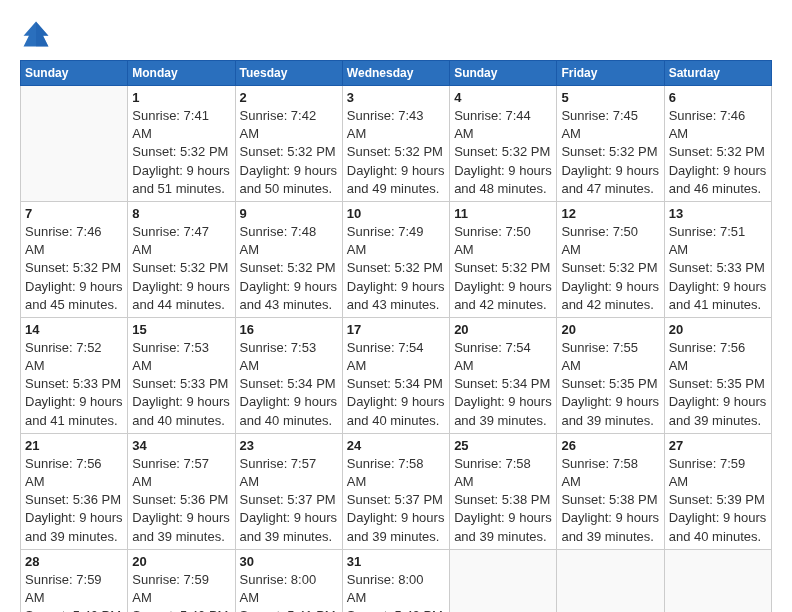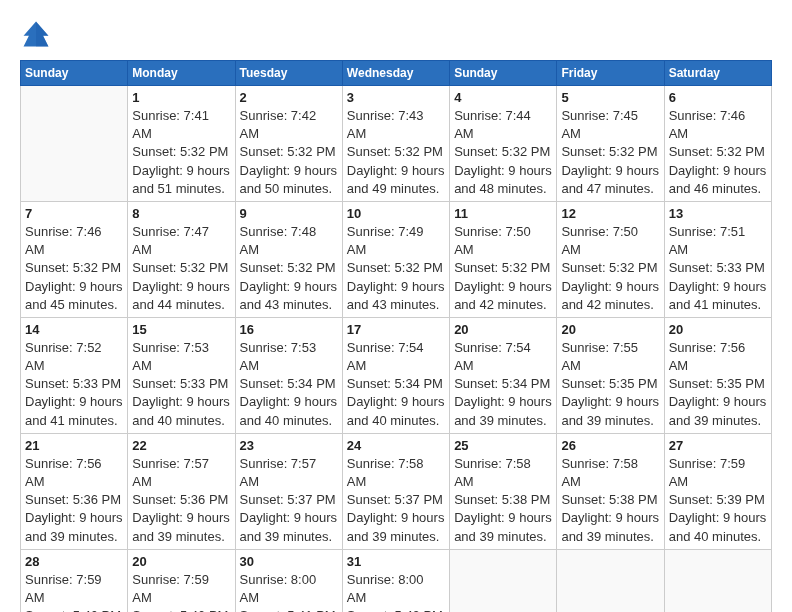--- a/index.html
+++ b/index.html
@@ -224,21 +224,21 @@
             <span class="day-num">20</span>
             <div class="day-info">Sunrise: 7:56 AM<br>Sunset: 5:35 PM<br>Daylight: 9 hours and 39 minutes.</div>
           </td>
         </tr>
         <tr>
           <td>
             <span class="day-num">21</span>
             <div class="day-info">Sunrise: 7:56 AM<br>Sunset: 5:36 PM<br>Daylight: 9 hours and 39 minutes.</div>
           </td>
           <td>
-            <span class="day-num">22</span>
+            <span class="day-num">34</span>
             <div class="day-info">Sunrise: 7:57 AM<br>Sunset: 5:36 PM<br>Daylight: 9 hours and 39 minutes.</div>
           </td>
           <td>
             <span class="day-num">23</span>
             <div class="day-info">Sunrise: 7:57 AM<br>Sunset: 5:37 PM<br>Daylight: 9 hours and 39 minutes.</div>
           </td>
           <td>
             <span class="day-num">24</span>
             <div class="day-info">Sunrise: 7:58 AM<br>Sunset: 5:37 PM<br>Daylight: 9 hours and 39 minutes.</div>
           </td>

